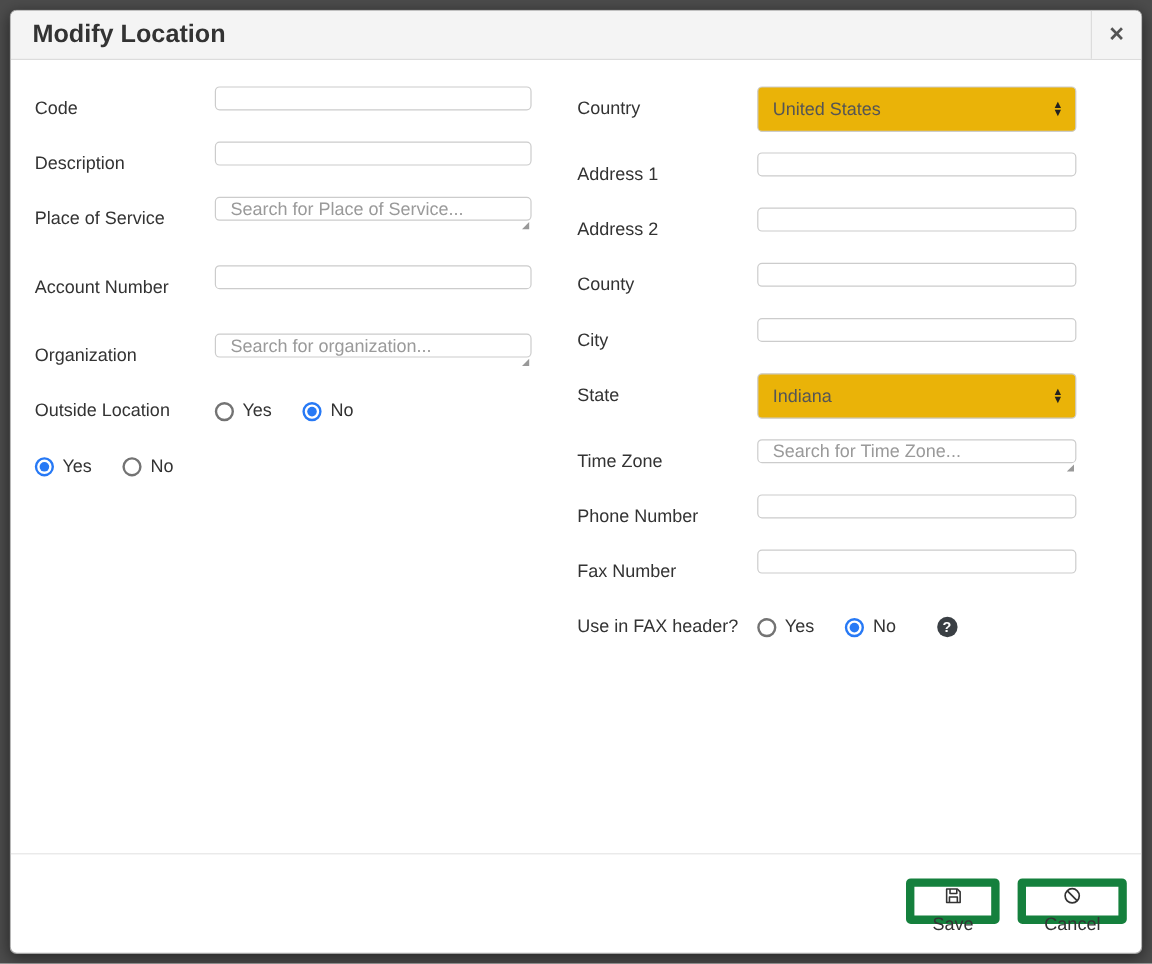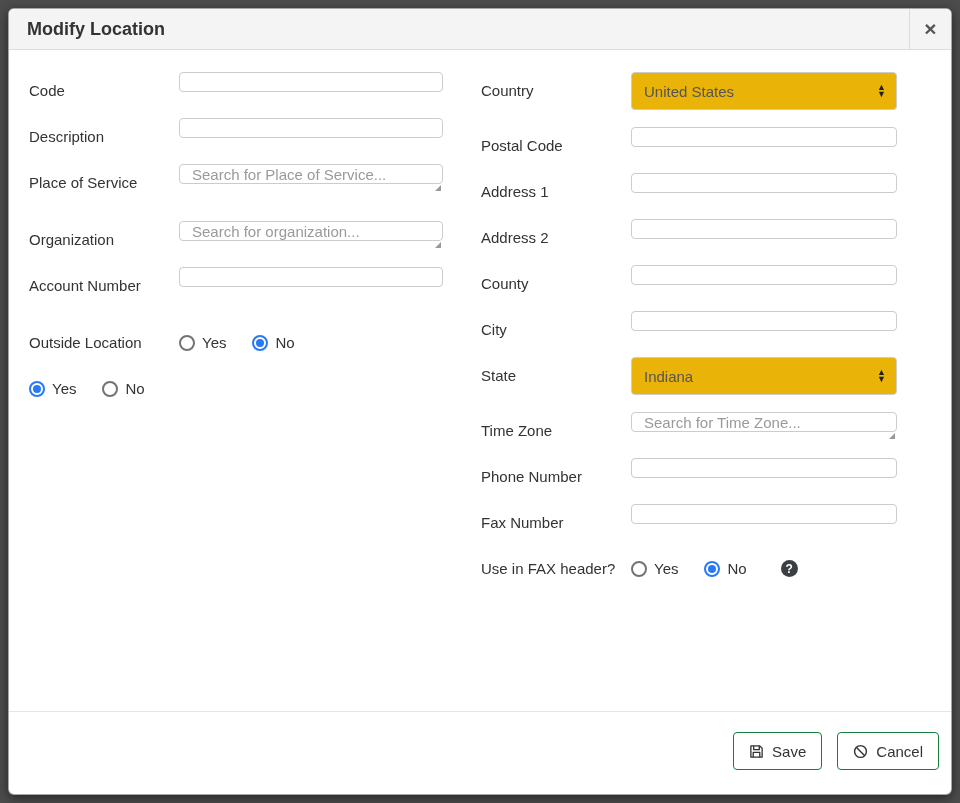--- a/index.html
+++ b/index.html
@@ -14,21 +14,21 @@
     background:#fff; border:1px solid rgba(0,0,0,.35); border-radius:6px;
     box-shadow:0 3px 12px rgba(0,0,0,.5);
     display:flex; flex-direction:column; overflow:hidden;
   }
   .modal-header {
     height:41px; flex:none; background:#f4f4f4; border-bottom:1px solid #dcdcdc;
     display:flex; align-items:stretch;
   }
   .modal-title {
     flex:1; display:flex; align-items:center; padding-left:18px;
-    font-size:18px; font-weight:bold; color:#333;
+    font-size:21px; font-weight:bold; color:#333;
   }
   .close-btn {
     width:42px; border-left:1px solid #dcdcdc; display:flex;
     align-items:center; justify-content:center; cursor:pointer;
     font-size:21px; font-weight:bold; color:#555; background:#f4f4f4;
   }
   .modal-body {
     flex:1; padding:22px 54px 0 20px;
     display:grid; grid-template-columns:414px 1fr; column-gap:38px;
     align-items:start;
@@ -79,22 +79,22 @@
     color:#fff; font-size:12px; font-weight:bold;
     display:inline-flex; align-items:center; justify-content:center;
     margin-left:8px; cursor:pointer;
   }
   .modal-footer {
     flex:none; border-top:1px solid #e5e5e5; padding:20px 12px 24px;
     display:flex; justify-content:flex-end; gap:15px;
   }
   .btn {
     display:inline-flex; align-items:center; gap:8px; height:38px;
-    padding:0 15px; background:#fff; border:1px solid #15803d; border-radius:4px;
-    font-size:15px; color:#333; font-family:inherit; cursor:pointer;
+    padding:0 15px; background:#fff; border:7px solid #15803d; border-radius:4px;
+    font-size:15px; color:#333; font-family:inherit; cursor:pointer;flex-direction:column;
   }
   .btn-icon { display:inline-flex; align-items:center; color:#333; }
 </style>
 </head>
 <body>
 
 <div class="modal">
 
   <div class="modal-header">
     <div class="modal-title">Modify Location</div>
@@ -122,32 +122,32 @@
       </div>
 
       <div class="row mb-lg">
         <label class="lbl">Place of Service</label>
         <div class="ctrl">
           <input class="inp" type="text" placeholder="Search for Place of Service..." style="">
           <span class="grip"></span>
         </div>
       </div>
 
+      <div class="row mb-lg">
+        <label class="lbl">Account Number</label>
+        <div class="ctrl">
+          <input class="inp" type="text" value="" style="">
+        </div>
+      </div>
+
       <div class="row">
         <label class="lbl">Organization</label>
         <div class="ctrl">
           <input class="inp" type="text" placeholder="Search for organization..." style="">
           <span class="grip"></span>
-        </div>
-      </div>
-
-      <div class="row mb-lg">
-        <label class="lbl">Account Number</label>
-        <div class="ctrl">
-          <input class="inp" type="text" value="" style="">
         </div>
       </div>
 
       <div class="row">
         <label class="lbl">Outside Location</label>
         <div class="ctrl">
           <div class="radios">
             <span class="radio-opt">
               <span class="radio"></span>
               <span class="radio-text">Yes</span>
@@ -185,26 +185,20 @@
           <div class="select">
             <span class="select-value">United States</span>
             <span class="select-arrows">
               <span>▲</span>
                 <span>▼</span>
             </span>
           </div>
         </div>
       </div>
 
-      <div class="row">
-        <label class="lbl">Postal Code</label>
-        <div class="ctrl">
-          <input class="inp" type="text" value="" style="">
-        </div>
-      </div>
 
       <div class="row">
         <label class="lbl">Address 1</label>
         <div class="ctrl">
           <input class="inp" type="text" value="" style="">
         </div>
       </div>
 
       <div class="row">
         <label class="lbl">Address 2</label>

